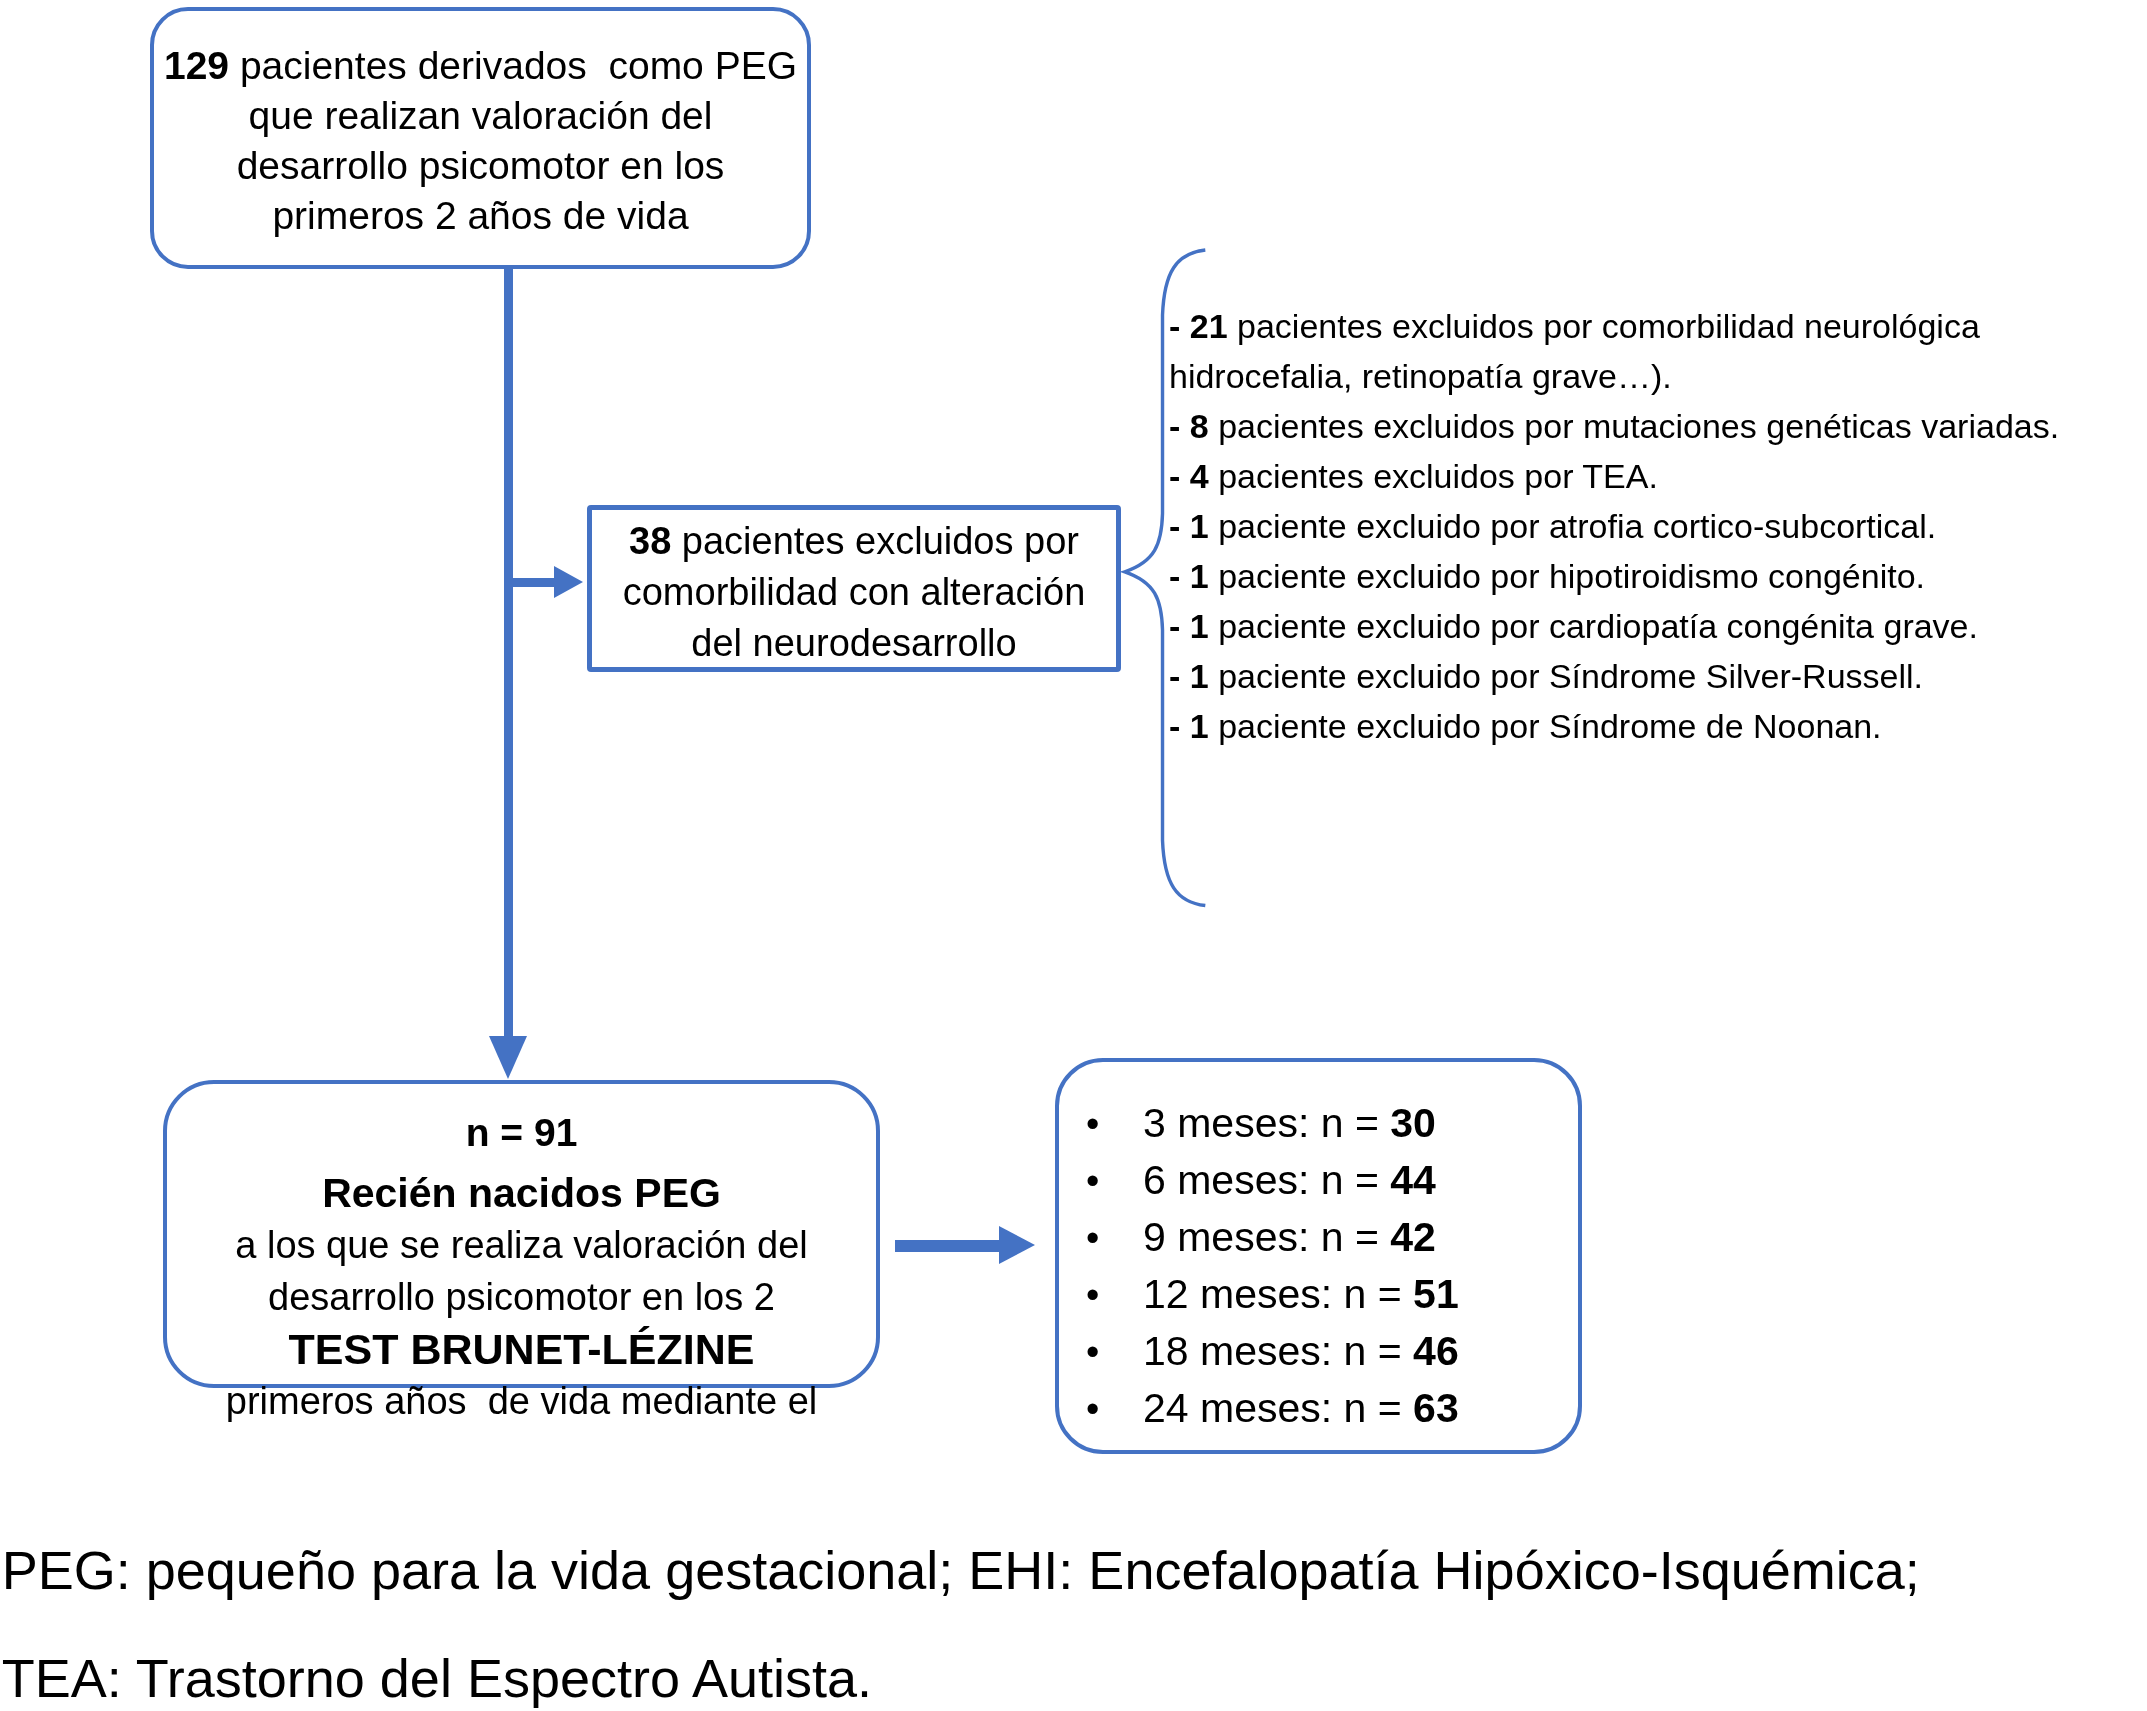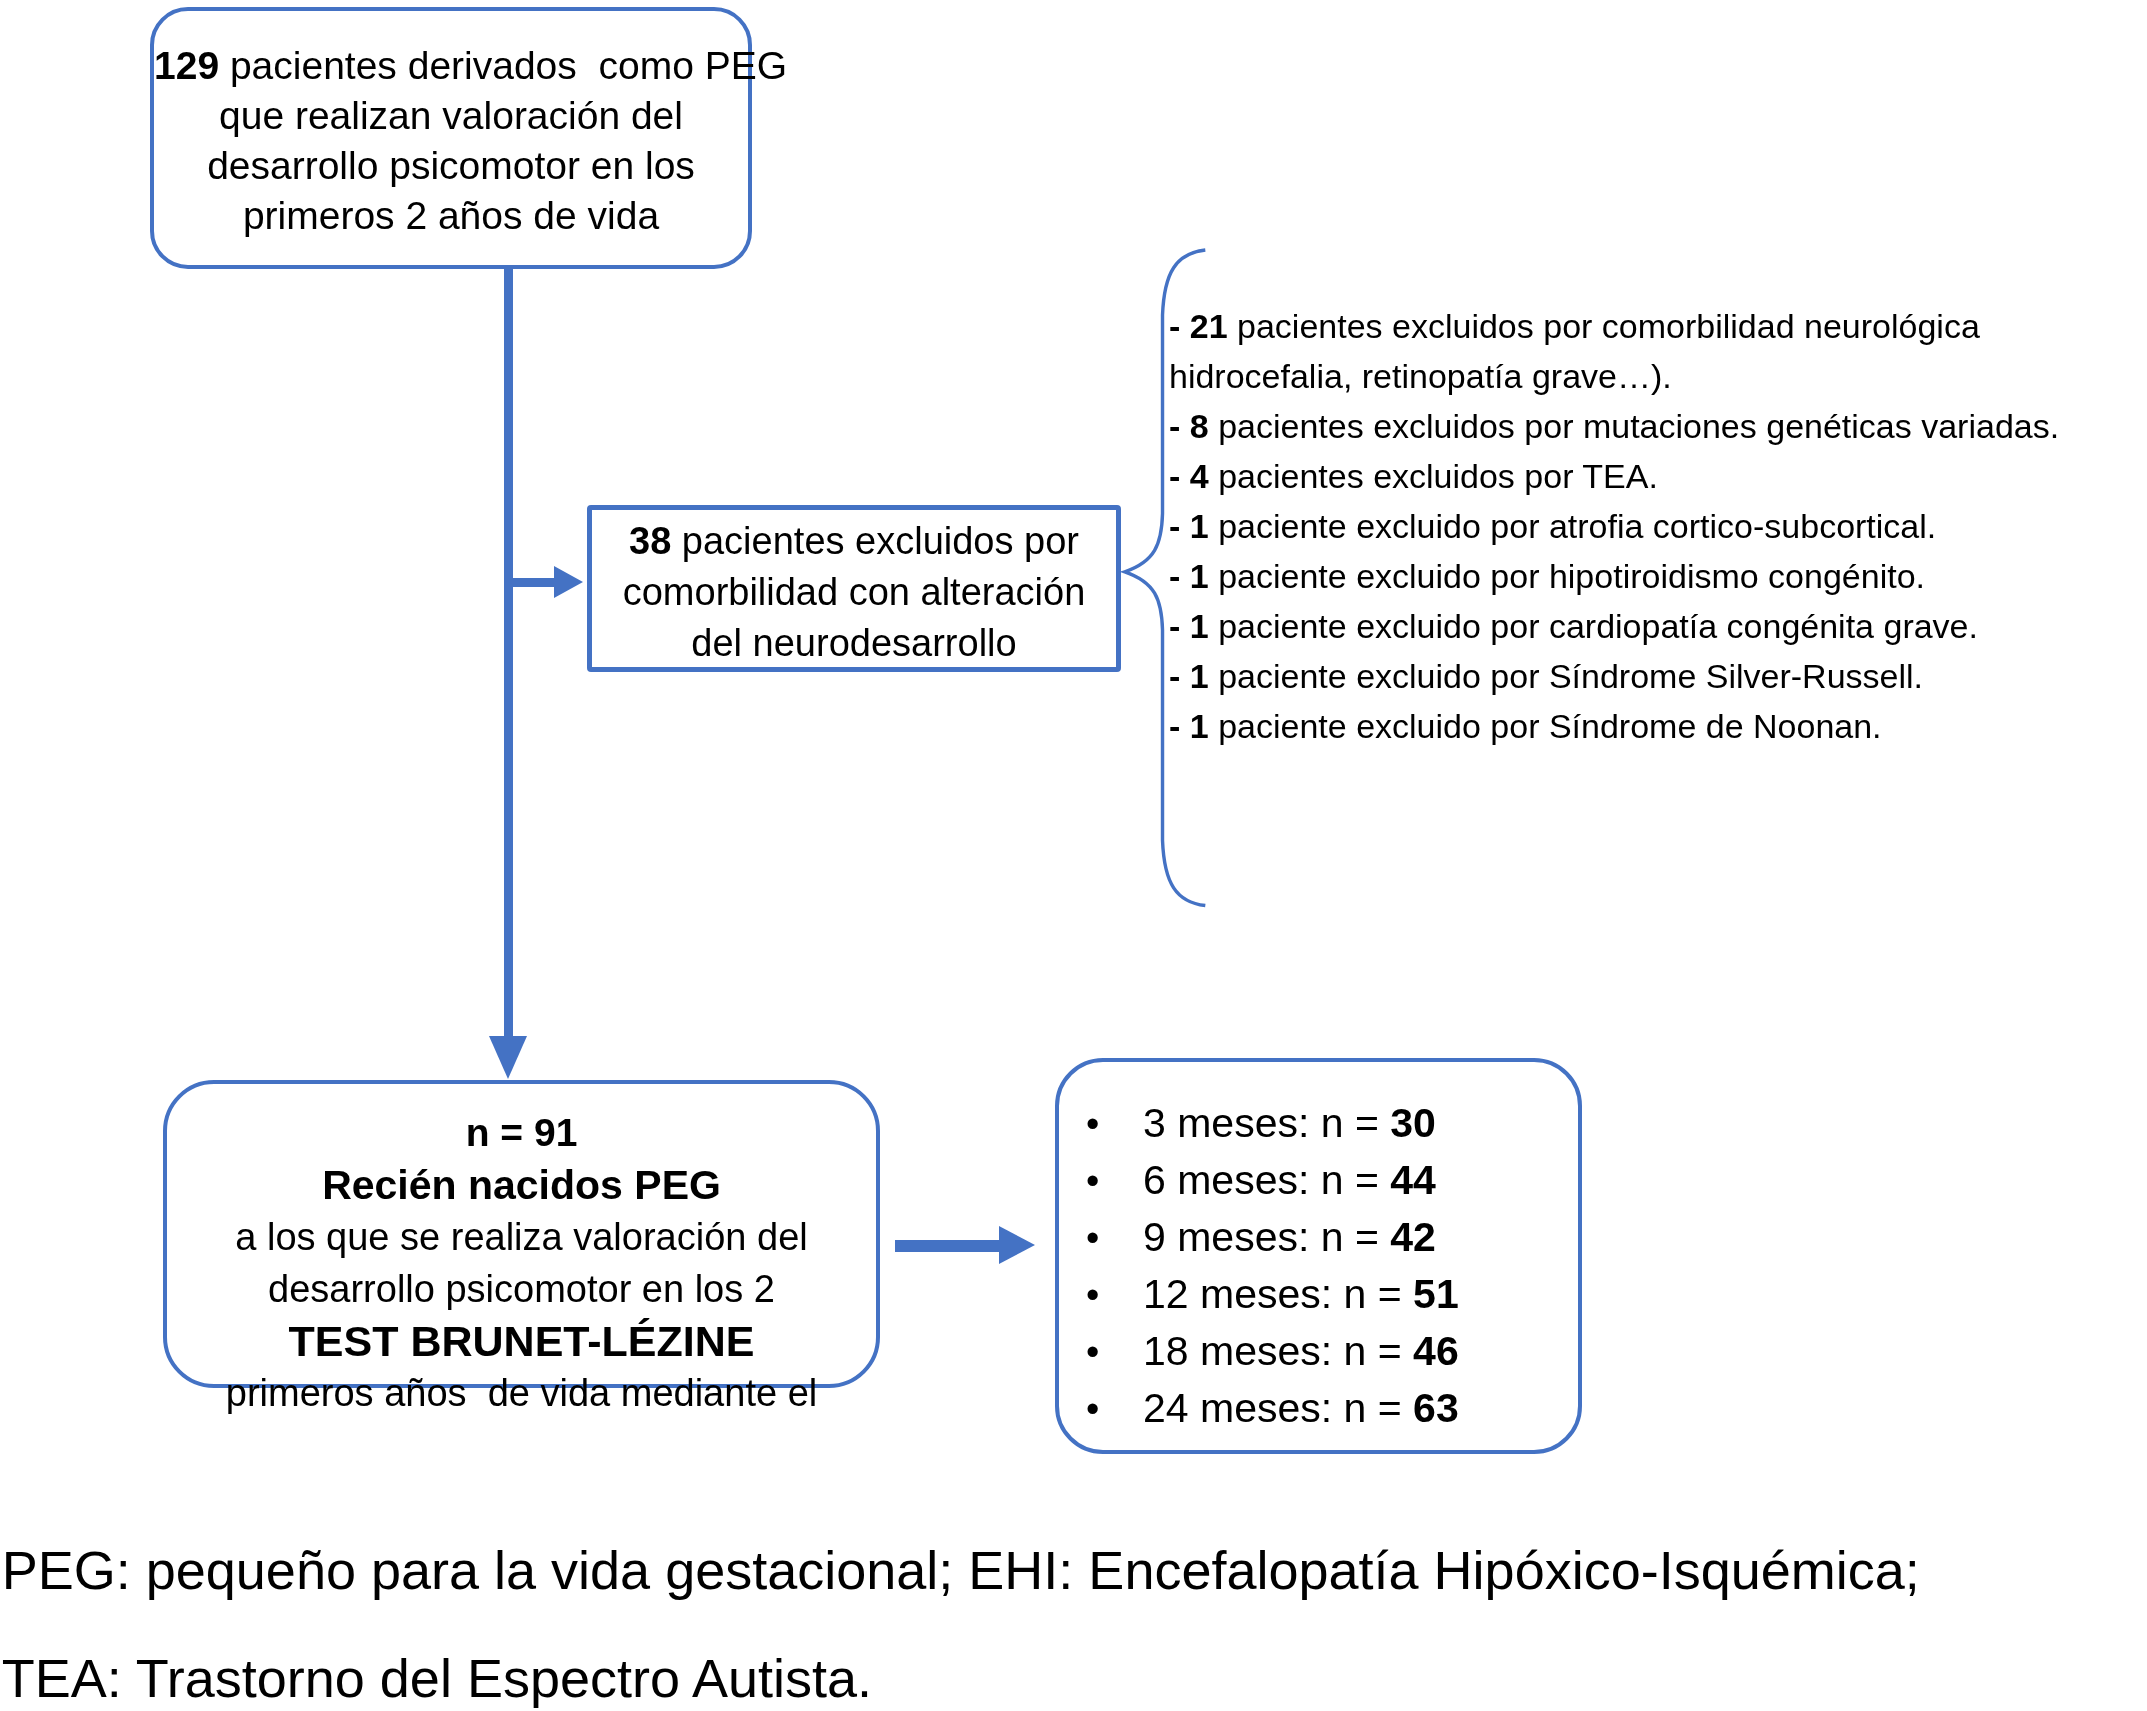--- a/index.html
+++ b/index.html
@@ -12,39 +12,39 @@
     background: #ffffff;
     overflow: hidden;
     color: #000;
   }
   .line { white-space: pre; }
 
   
   .box { position: absolute; border-style: solid; border-color: var(--accent); background: #fff; text-align: center; }
 
   #top-box {
-    left: 150px; top: 6.8px; width: 602px; height: 262px;
+    left: 150px; top: 6.8px; width: 661px; height: 262px;
     border-width: 4.3px; border-radius: 38px;
     font-size: 39px; line-height: 50px; padding-top: 30px;
   }
   #top-box b, #excl-box b { font-weight: 700; }
 
   #excl-box {
     left: 587px; top: 505px; width: 534px; height: 167px;
     border-width: 5.1px; border-radius: 4px;
     font-size: 38px; line-height: 51px; padding-top: 6px;
   }
 
   #result-box {
     left: 163px; top: 1080px; width: 717px; height: 308px;
     border-width: 4.3px; border-radius: 51px;
     font-size: 38px; line-height: 52px; padding-top: 23px;
   }
   #result-box .bold1 { font-weight: 700; font-size: 39px; }
-  #result-box .bold2 { font-weight: 700; font-size: 41px; }
+  #result-box .bold2 { font-weight: 700; font-size: 41px; margin-top: 8px; }
   #result-box .bold3 { font-weight: 700; font-size: 43px; }
 
   #bullet-box {
     left: 1055px; top: 1058px; width: 527px; height: 396px;
     border-width: 4.3px; border-radius: 48px;
     text-align: left; padding-top: 33px;
   }
   .brow { display: flex; align-items: baseline; height: 57px; font-size: 41px; line-height: 57px; padding-left: 27px; white-space: pre; }
   .brow .dot { width: 57px; font-size: 38px; }
   .brow b { font-weight: 700; }

